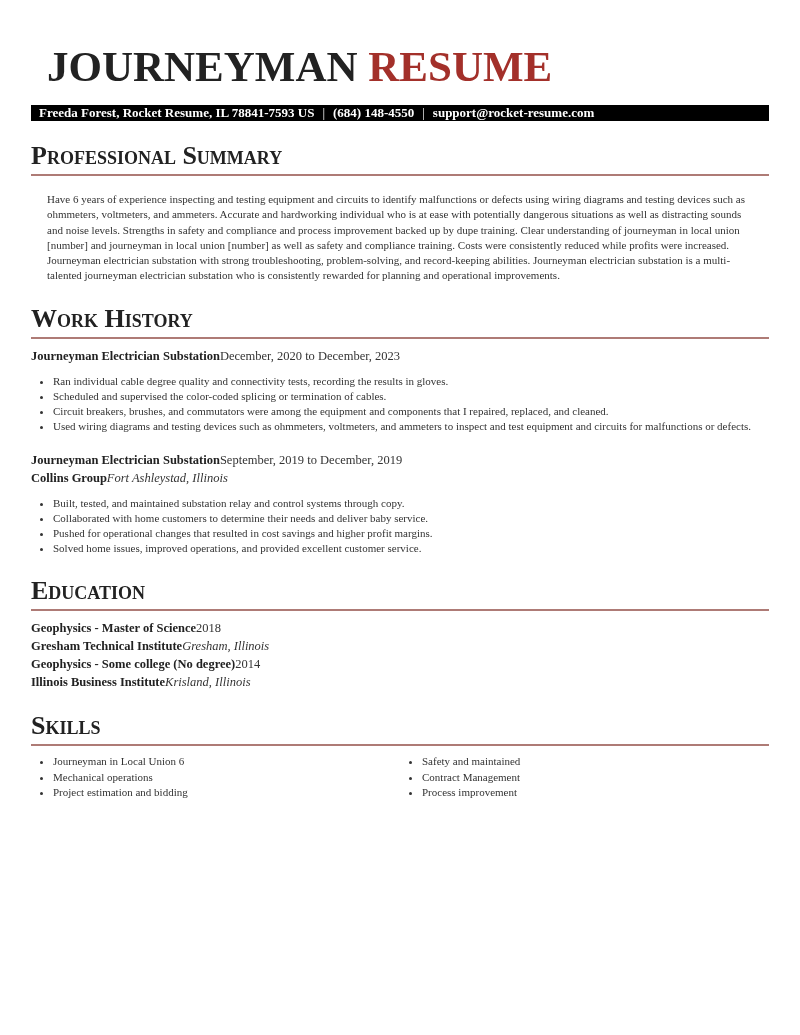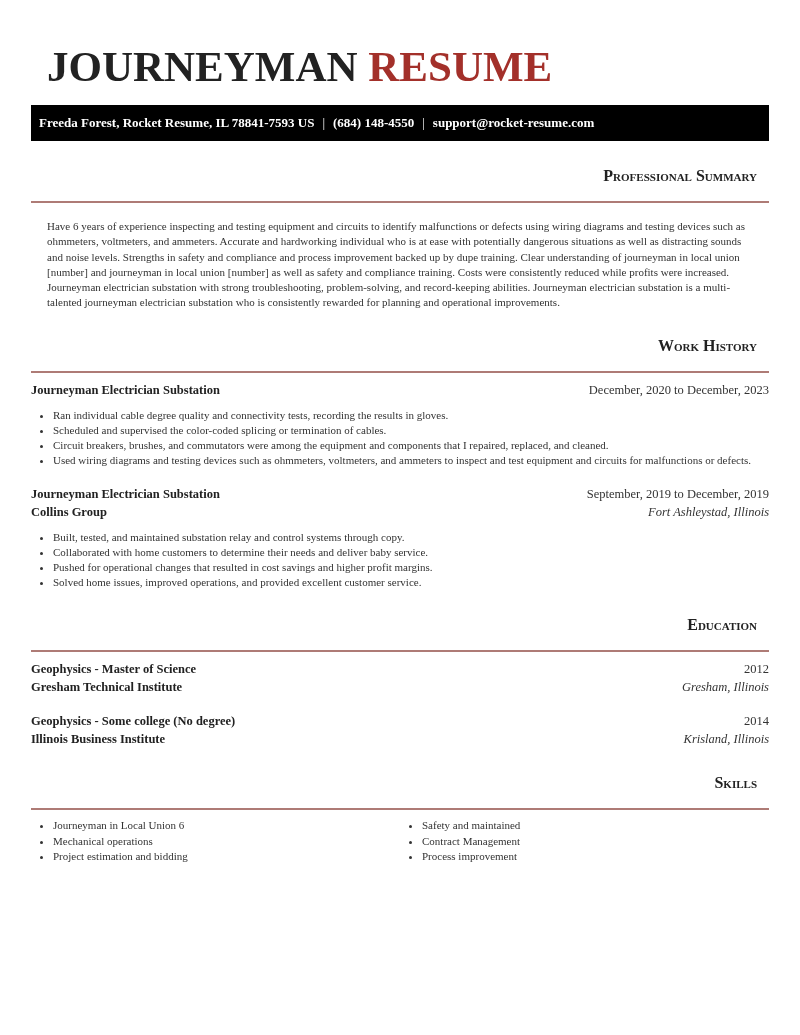--- a/index.html
+++ b/index.html
@@ -1,34 +1,34 @@
 <!DOCTYPE html>
 <html><head>
 <meta charset="utf-8">
 <style>
   html, body { margin: 0; padding: 0; background: #ffffff; }
   body { width: 800px; height: 1035px; font-family: "Liberation Serif", "DejaVu Serif", serif; color: #222; }
   .page { padding: 0 31px; }
   .title { margin: 16px; padding-top: 29px; font-size: 43px; font-weight: bold; letter-spacing: 0px; line-height: 44px; color: #222; }
   .title .accent { color: #a3302a; }
-  .contact-bar { margin-top: 14px; background: #000; color: #fff; height: 36px; display: flex; align-items: center; padding: 0 8px; font-size: 13px; font-weight: bold; }
+  .contact-bar { margin-top: 14px; background: #000; color: #fff; height: 16px; display: flex; align-items: center; padding: 0 8px; font-size: 13px; font-weight: bold; }
   .contact-bar .sep { margin: 0 8px; font-weight: normal; }
   .section { margin-top: 22px; }
-  .section-title { font-size: 16px; font-weight: bold; font-variant: small-caps; margin: 12px; line-height: 26px; color: #222; text-align: right; }
+  .section-title { font-size: 26px; font-weight: bold; font-variant: small-caps; margin: 0; line-height: 26px; color: #222; }
   .rule { height: 2px; background: #a0645e; opacity: 0.85; margin-top: 5px; margin-bottom: 8px; }
   .summary { font-size: 11px; line-height: 15.3px; color: #333; margin: 16px; }
   .entry { margin-top: 2px; }
-  .row { display: flex; justify-content: space-between; font-size: 12.5px; line-height: 18px; }
+  .row { display: flex; font-size: 12.5px; line-height: 18px; }
   .row .left { font-weight: bold; color: #222; }
   .row .right { color: #333; }
   .row .right.italic { font-style: italic; }
   ul.bullets { margin: 9px 0 0 0; padding-left: 22px; font-size: 11px; line-height: 15.2px; color: #333; }
   ul.bullets li { padding-left: 0px; }
   .entry + .entry { margin-top: 16px; }
-  .edu-entry + .edu-entry { margin-top: 16px; }
+  .edu-entry + .edu-entry { }
   .skills-grid { display: flex; justify-content: center; }
   .skills-grid ul { width: 363px; margin: 0; }
 </style>
 </head>
 <body>
 
 <div class="page">
   <h1 class="title">
     <span>JOURNEYMAN</span>
     <span class="accent">RESUME</span>
@@ -83,21 +83,21 @@
     </div>
   </div>
 
   <div class="section">
     <h2 class="section-title">Education</h2>
     <div class="rule"></div>
 
     <div class="edu-entry">
       <div class="row">
         <span class="left">Geophysics - Master of Science</span>
-        <span class="right">2012</span>
+        <span class="right">2018</span>
       </div>
       <div class="row">
         <span class="left">Gresham Technical Institute</span>
         <span class="right italic">Gresham, Illinois</span>
       </div>
     </div>
 
     <div class="edu-entry">
       <div class="row">
         <span class="left">Geophysics - Some college (No degree)</span>

